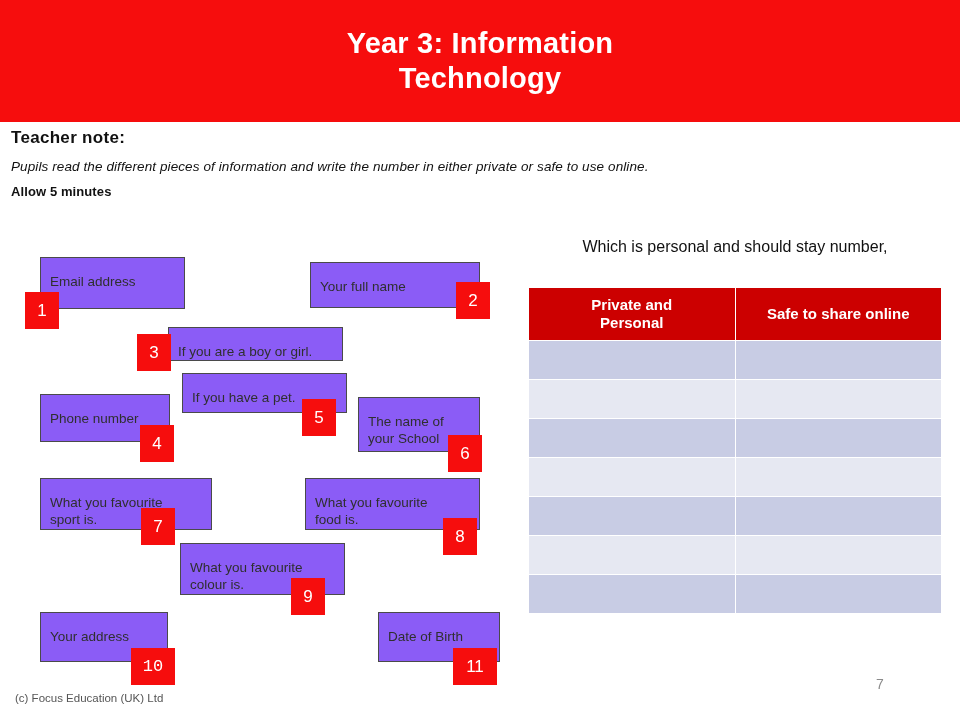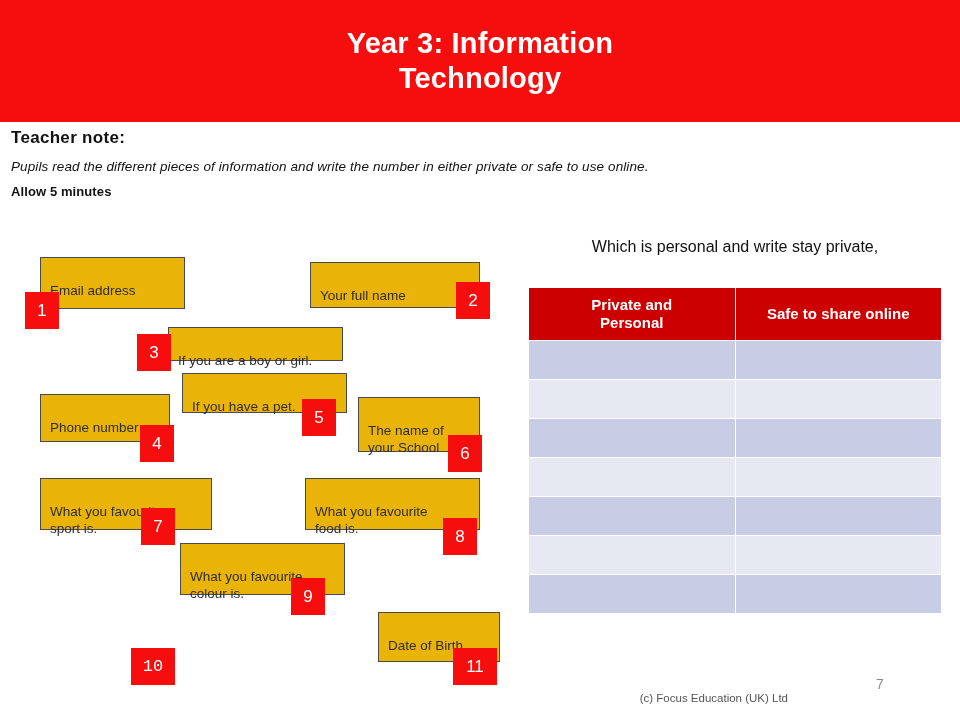--- a/index.html
+++ b/index.html
@@ -72,25 +72,25 @@
   .diagram {
     position: absolute;
     left: 0;
     top: 240px;
     width: 520px;
     height: 450px;
   }
   .info-box {
     position: absolute;
     border: 1.4px solid #4a4a4a;
-    background: #eab308;
+    background: #8b5cf6;
     color: #2f2f2f;
     font-size: 13.5px;
     line-height: 1.28;
-    padding: 24px 9px 0 9px;
+    padding: 15px 9px 0 9px;
     box-sizing: border-box;
   }
   .num-badge {
     position: absolute;
     background: #f60d0d;
     color: #ffffff;
     font-size: 17px;
     font-weight: normal;
     display: flex;
     align-items: center;
@@ -134,23 +134,24 @@
     padding: 0;
   }
   .answer-table tr.band-a td { background: #c8cce4; }
   .answer-table tr.band-b td { background: #e6e8f2; }
   
   .footer-copy {
     position: absolute;
     left: 0;
     top: 692px;
     width: 788px;
-    text-align: right;
+    text-align: left;
     font-size: 11.5px;
     color: #555555;
+    padding-left: 15px;
   }
   .page-num {
     position: absolute;
     left: 866px;
     top: 676px;
     width: 28px;
     text-align: center;
     font-size: 14px;
     color: #8a8a8a;
   }
@@ -235,35 +236,38 @@
     </div>
 
     <div class="info-box" style="left:180px; top:303px; width:165px; height:52px;">
       <span>What you favourite</span><br>
       <span>colour is.</span>
     </div>
     <div class="num-badge" style="left:291px; top:338px; width:34px; height:37px;">
       <span>9</span>
     </div>
 
+    <div class="info-box" style="left:40px; top:372px; width:128px; height:50px;">
+      <span>Your address</span>
+    </div>
     <div class="num-badge" style="left:131px; top:408px; width:44px; height:37px;font-family:Liberation Mono, monospace;">
       <span>10</span>
     </div>
 
     <div class="info-box" style="left:370px; top:372px; width:122px; height:50px;margin-left:8px;">
       <span>Date of Birth</span>
     </div>
     <div class="num-badge" style="left:453px; top:408px; width:44px; height:37px;justify-content:center;">
       <span>11</span>
     </div>
 
   </div>
 
   <div class="question">
-    <span>Which is personal and write stay private,</span><br>
+    <span>Which is personal and should stay number,</span><br>
   </div>
 
   <table class="answer-table">
     <thead>
       <tr>
         <th>
           <span>Private and</span><br>
           <span>Personal</span>
         </th>
         <th>Safe to share online</th>

